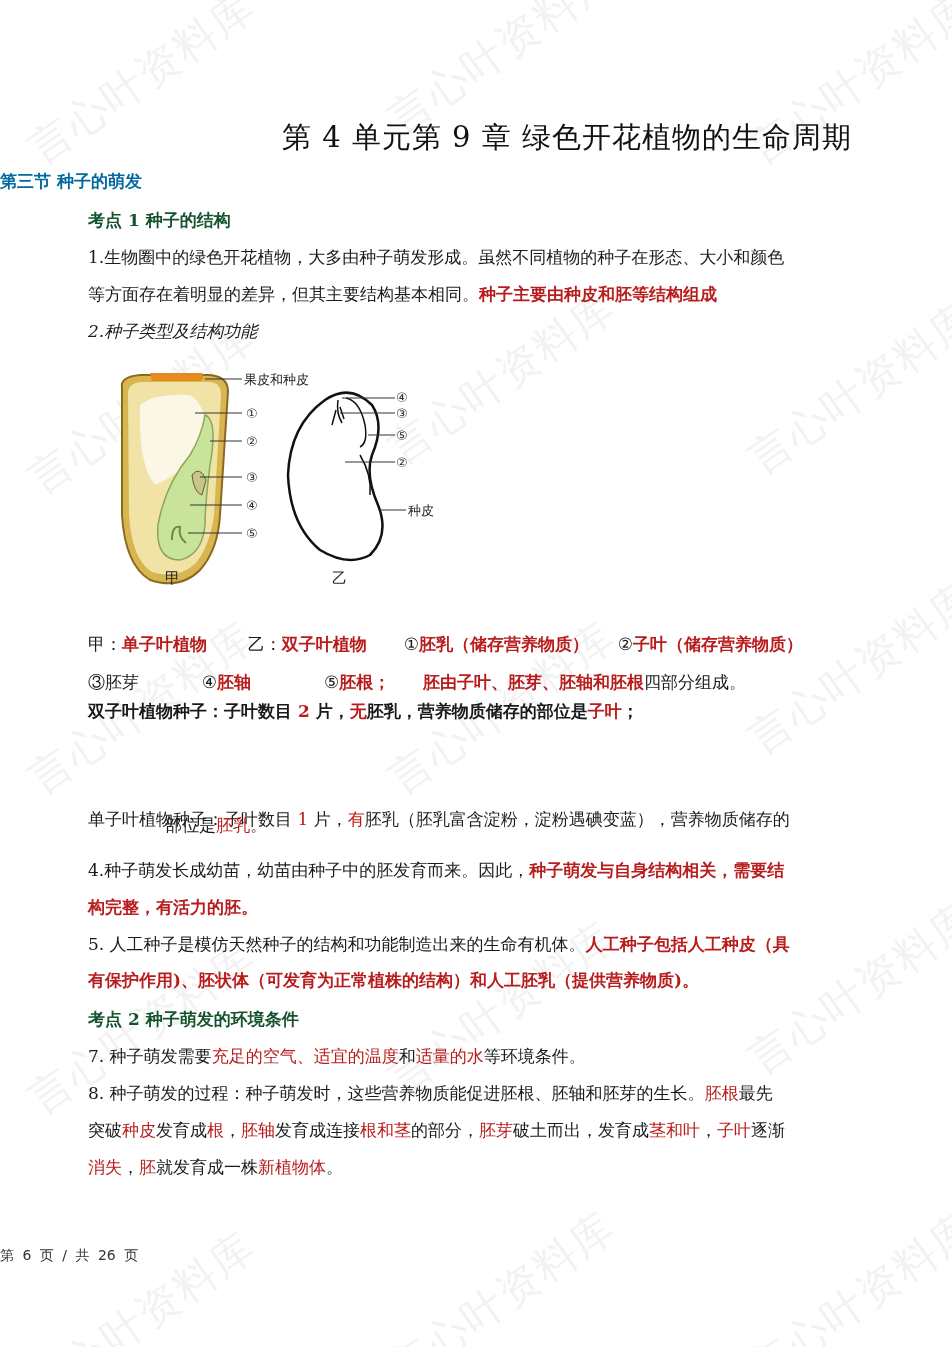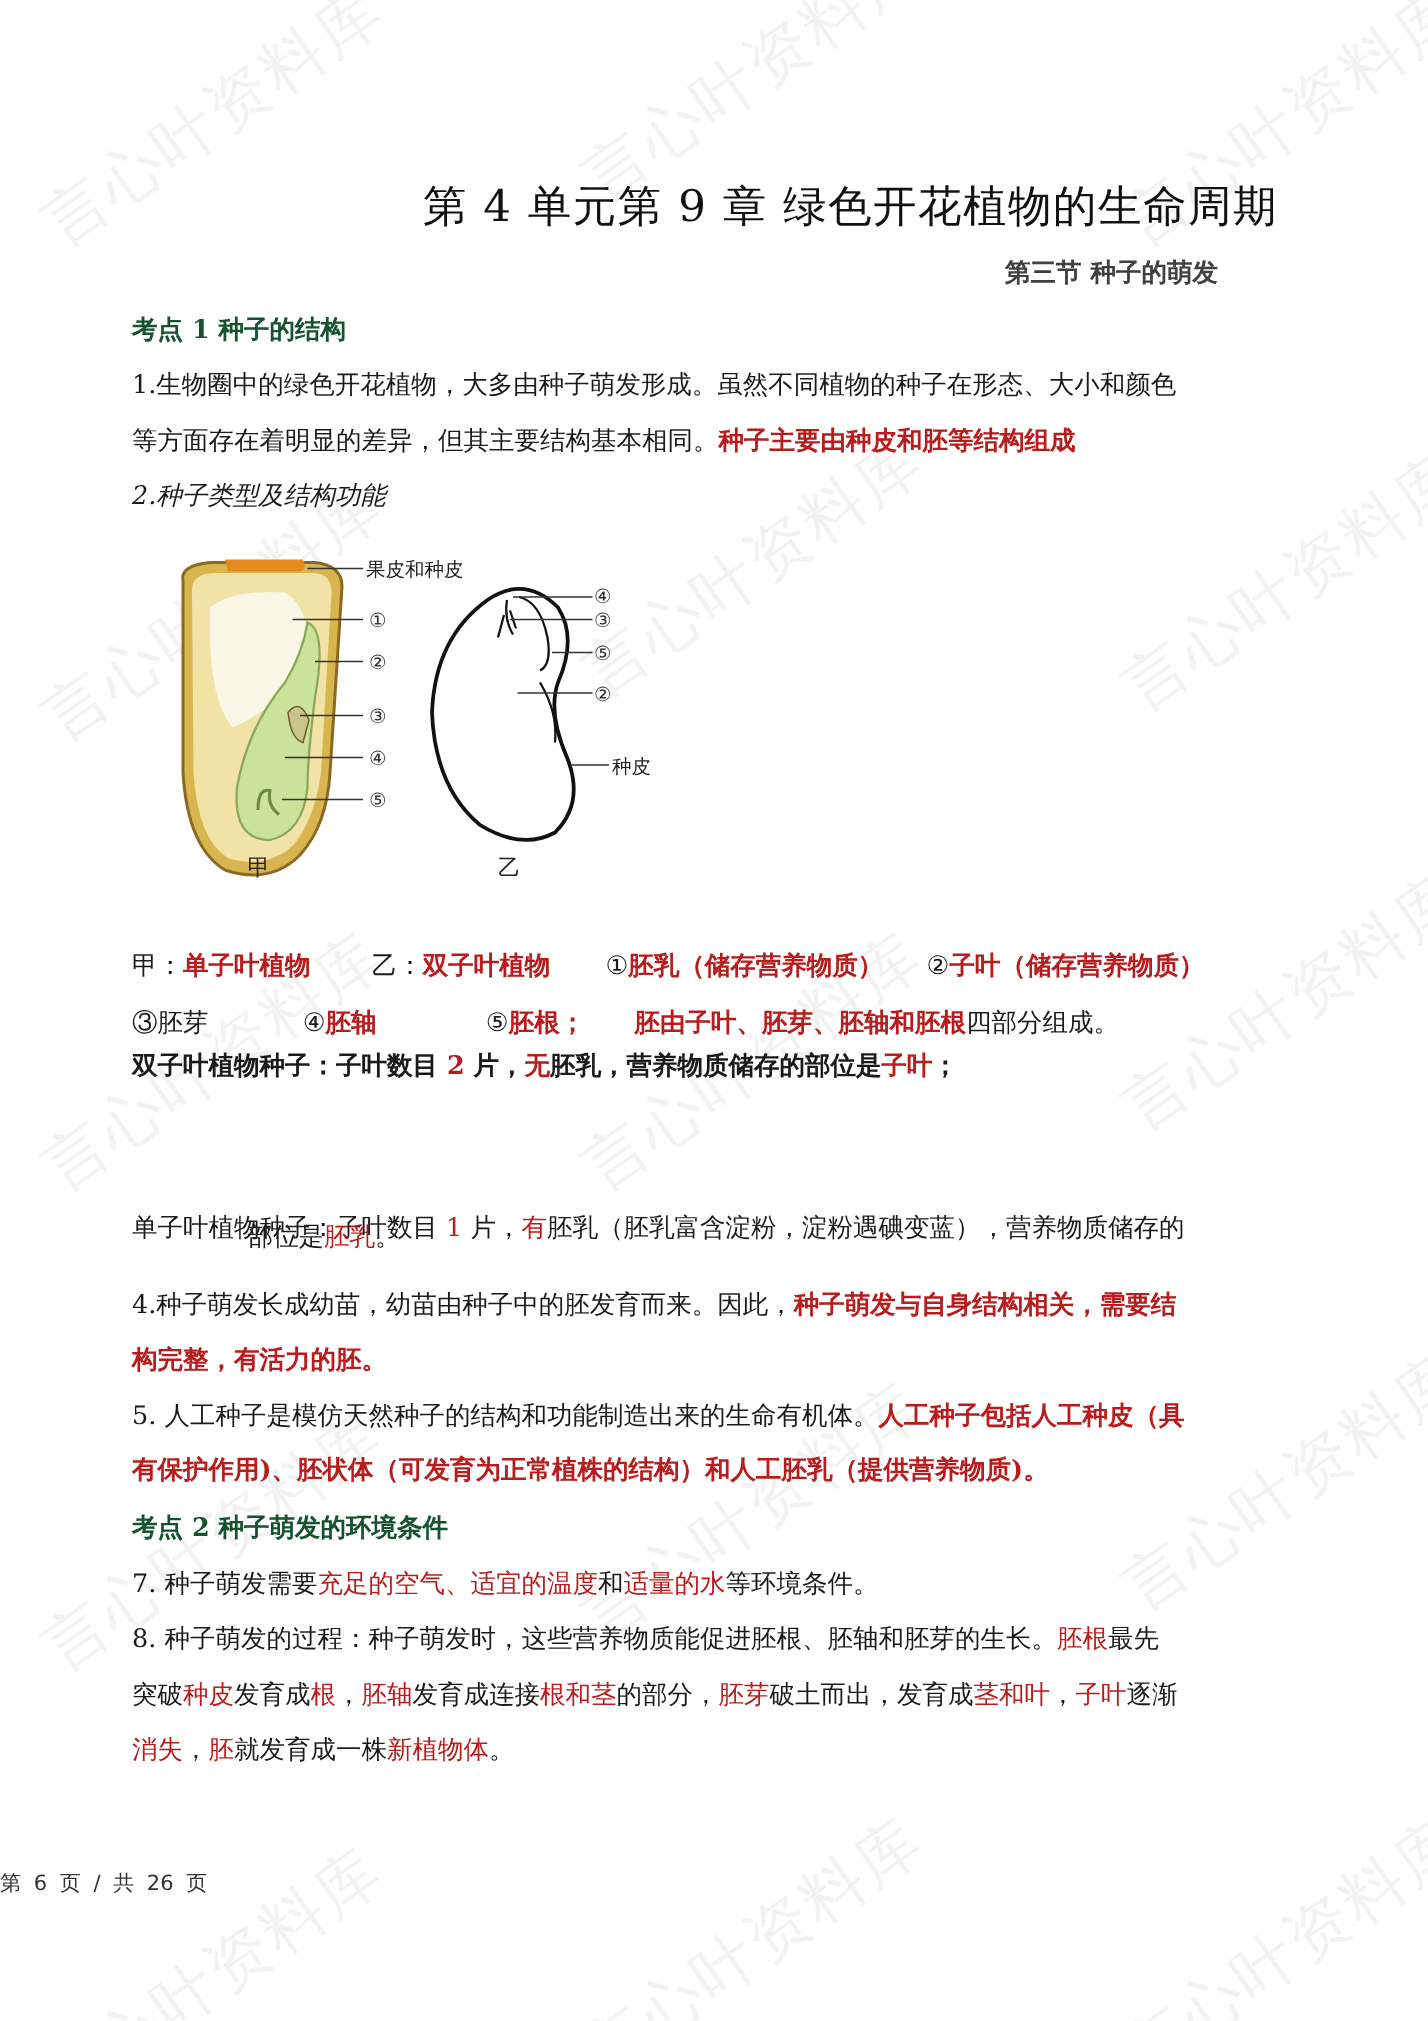--- a/index.html
+++ b/index.html
@@ -4,22 +4,22 @@
 <style>
   html, body { margin: 0; padding: 0; background: #ffffff; }
   body { width: 952px; height: 1347px; position: relative; overflow: hidden;
          font-family: "DejaVu Serif", "Liberation Serif", serif; color: #1a1a1a; }
   .watermark-layer { position: absolute; inset: 0; pointer-events: none; z-index: 0; }
   .wm { position: absolute; font-family: "DejaVu Sans", sans-serif; font-size: 42px; color: rgba(150,150,150,0.12);
         transform: rotate(-35deg); white-space: nowrap; letter-spacing: 2px; }
   .page { position: absolute; left: 0; top: 0; width: 952px; height: 1347px; z-index: 1; }
   .title { position: absolute; top: 118px; left: 0; width: 852px; text-align: right;
            font-size: 29px; color: #111; letter-spacing: 1px; }
-  .subtitle { position: absolute; top: 170px; left: 0; width: 812px; text-align: right;
-              font-size: 17px; color: #404040; font-weight: bold; }
+  .subtitle { position: absolute; top: 170px; left: 0; width: 812px; text-align: left;
+              font-size: 17px; color: #0369a1; font-weight: bold; }
   .line { position: absolute; left: 88px; width: 790px; font-size: 17px; line-height: 22px; white-space: nowrap; }
   .red { color: #b81c1c; }
   .bold { font-weight: bold; }
   .heading { color: #14532d; font-weight: bold; }
   .diagram { position: absolute; left: 110px; top: 365px; width: 340px; height: 225px; }
   .footer { position: absolute; top: 1247px; left: 0; width: 799px; 
             font-size: 14px; color: #333; font-family: "DejaVu Sans", sans-serif; word-spacing: 4px; }
   .lbl { font-family: "DejaVu Sans", sans-serif; font-size: 13px; fill: #222; }
   .num { font-family: "DejaVu Sans", sans-serif; font-size: 13px; fill: #333; }
 </style>

